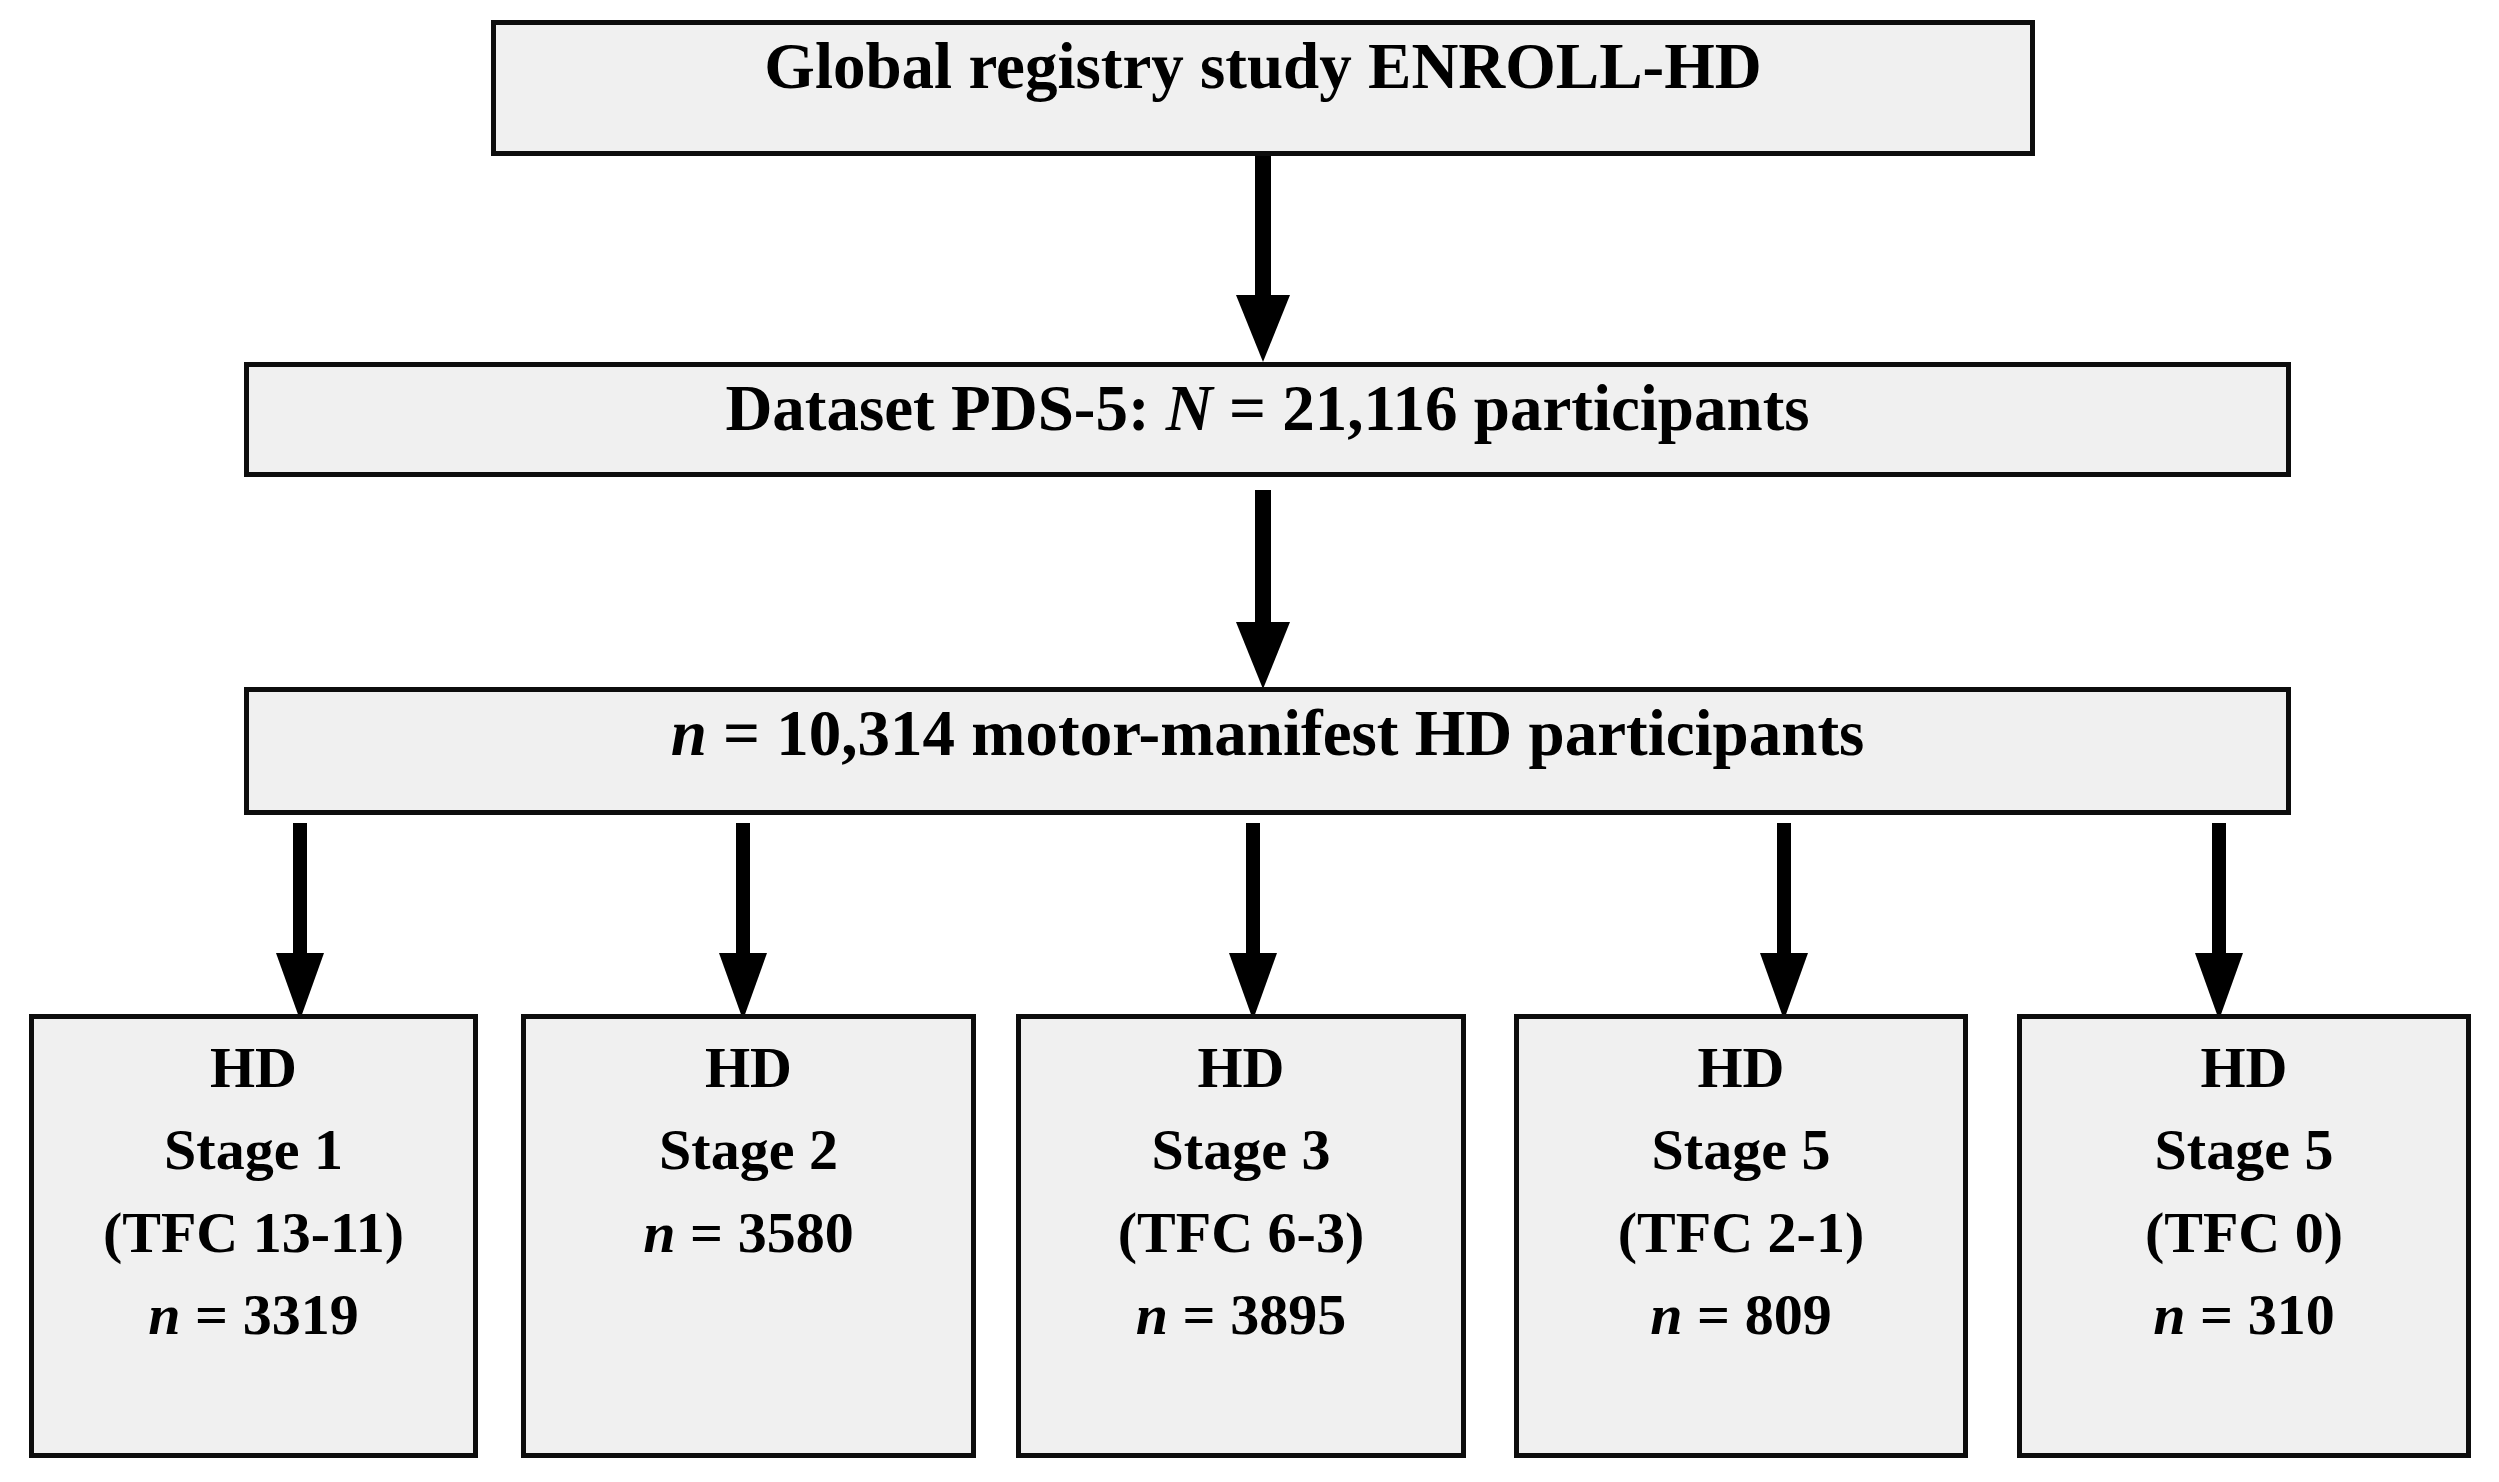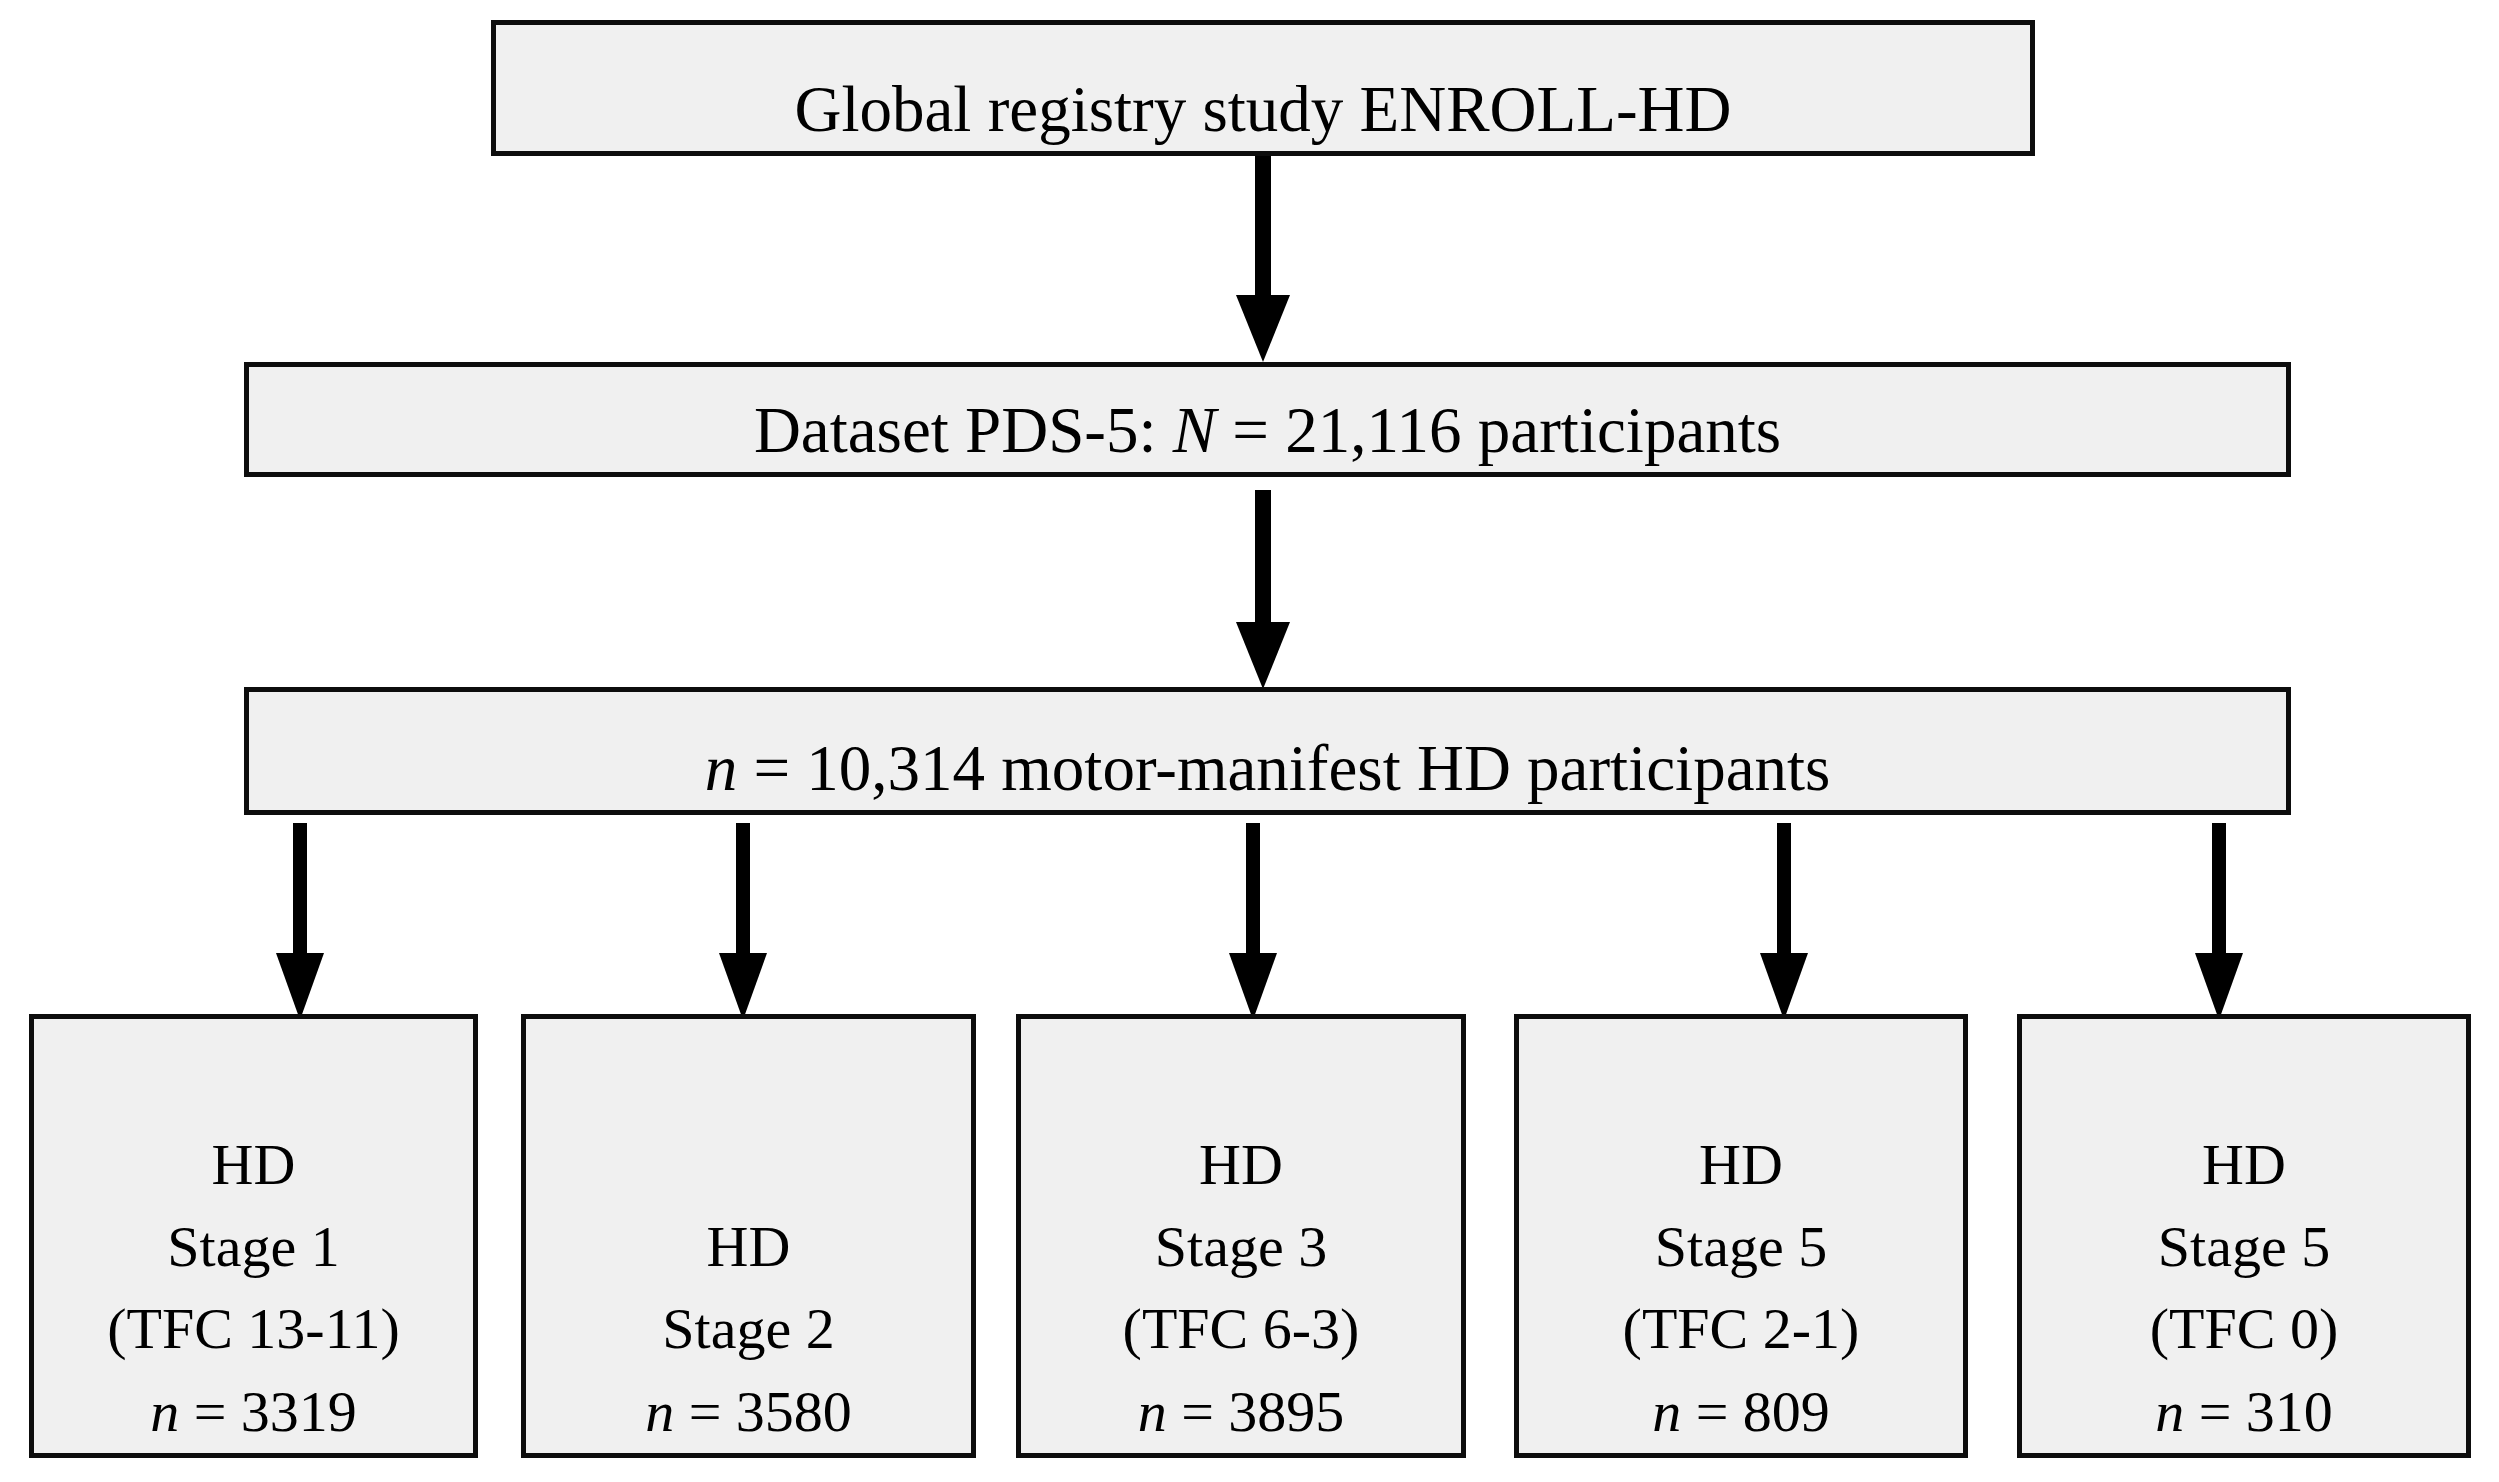--- a/index.html
+++ b/index.html
@@ -23,24 +23,25 @@
 
   
   .node {
     position: absolute;
     box-sizing: border-box;
     background: #f0f0f0;
     border: 5.6px solid #0d0d0d;
     display: flex;
     flex-direction: column;
     align-items: center;
-    justify-content: flex-end;
+    justify-content: flex-start;
     text-align: center;
     line-height: 1.28;
     white-space: nowrap;
+    font-weight: bold;
   }
 
   .node-line { display: block; }
 
   .node.level-1 {
     left: 491px;
     top: 20.4px;
     width: 1544px;
     height: 136px;
     font-size: 65px;
@@ -60,21 +61,21 @@
     width: 2047px;
     height: 128px;
     font-size: 65px;
   }
 
   .node.stage {
     top: 1014px;
     height: 444px;
     font-size: 58px;
     line-height: 1.42;
-    padding-top: 15px;
+    padding-top: 8px;
   }
 
   .node.stage-1 { left: 29px;   width: 449px; }
   .node.stage-2 { left: 521px;  width: 455px; }
   .node.stage-3 { left: 1016px; width: 450px; }
   .node.stage-4 { left: 1514px; width: 454px; }
   .node.stage-5 { left: 2017px; width: 454px; }
 
   .ital { font-style: italic; }
 

